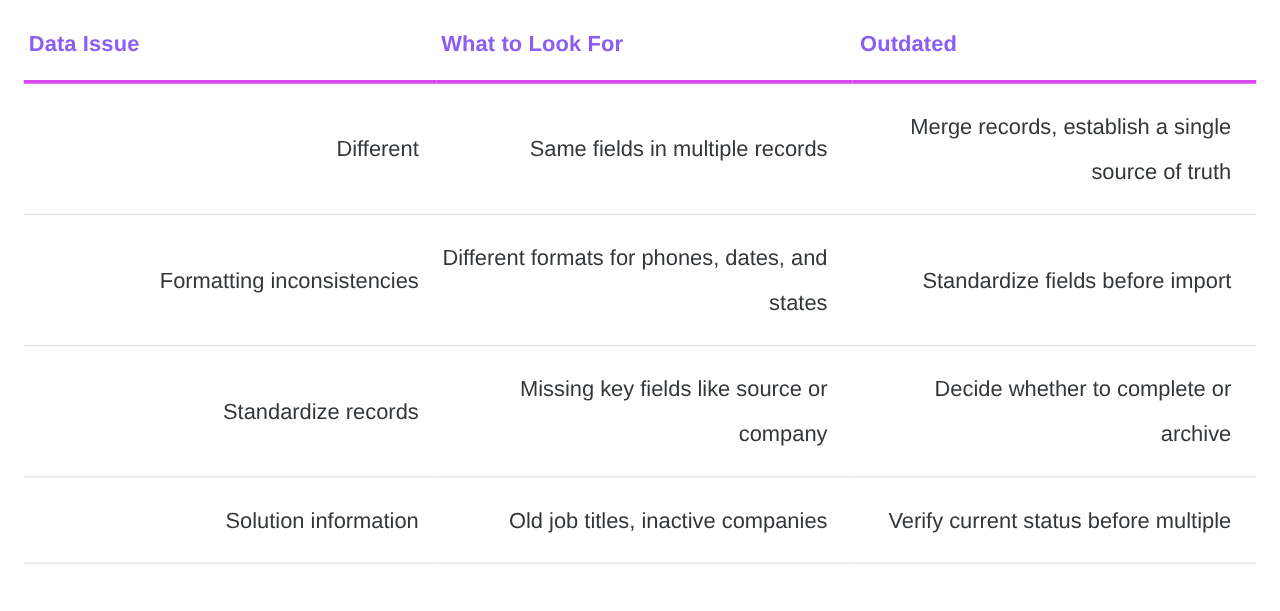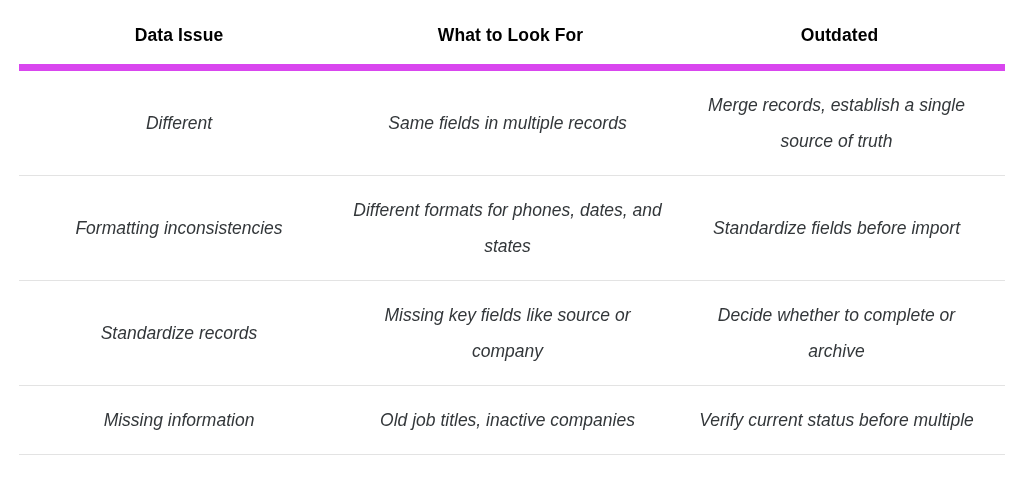--- a/index.html
+++ b/index.html
@@ -32,45 +32,44 @@
     margin-top: 0;
   }
 
   
   col.c1 { width: 330px; }
   col.c2 { width: 333px; }
   col.c3 { width: 323px; }
 
   
   thead th {
-    text-align: center;
+    text-align: left;
     vertical-align: bottom;
     font-size: 17.5px;
     font-weight: 700;
-    color: #000000;
+    color: #8b5cf6;
     letter-spacing: 0.1px;
     line-height: 22px;
     padding: 24px 14px 18px 4px;
-    border-bottom: 7px solid #d946ef;
+    border-bottom: 3px solid #d946ef;
     white-space: nowrap;
   }
 
   thead th.col-solution { padding-left: 6px; }
 
   
   tbody td {
-    text-align: center;
+    text-align: right;
     vertical-align: middle;
     font-size: 17.5px;
     font-weight: 400;
     color: #33373a;
     line-height: 36px;
     padding: 16px 14px 16px 4px;
     border-bottom: 1px solid #e3e3e3;
-    font-style: italic;
   }
 
   tbody td.col-solution { padding-left: 6px; }
 
   tbody tr td.cell-issue {
     white-space: nowrap;
   }
 
   
   tbody td.cell-wrap {
@@ -110,20 +109,20 @@
         <td class="cell-wrap col-solution">Standardize fields before import</td>
       </tr>
 
       <tr>
         <td class="cell-issue">Standardize records</td>
         <td class="cell-wrap">Missing key fields like source or company</td>
         <td class="cell-wrap col-solution">Decide whether to complete or archive</td>
       </tr>
 
       <tr>
-        <td class="cell-issue">Missing information</td>
+        <td class="cell-issue">Solution information</td>
         <td class="cell-wrap">Old job titles, inactive companies</td>
         <td class="cell-wrap col-solution">Verify current status before multiple</td>
       </tr>
     </tbody>
   </table>
 
 </div>
 
 </body></html>

